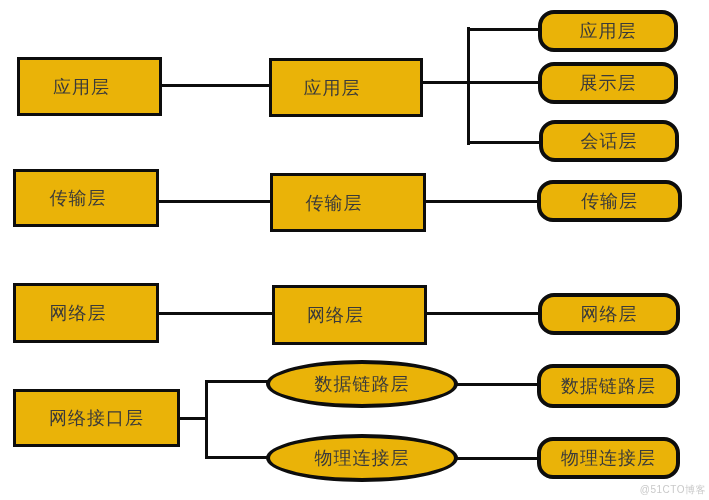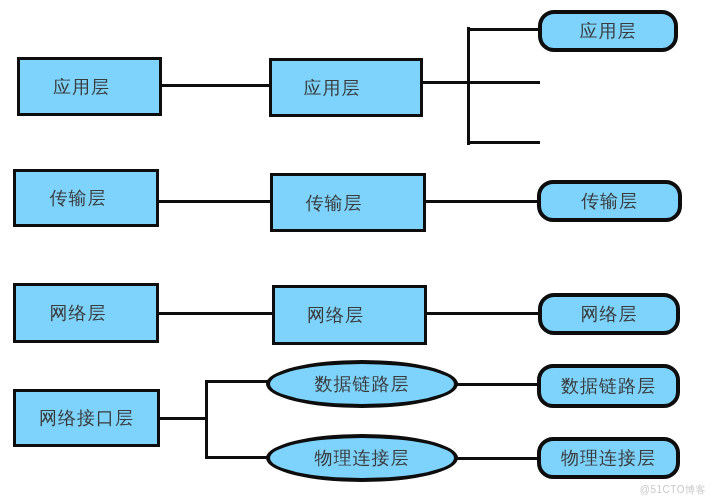--- a/index.html
+++ b/index.html
@@ -14,21 +14,21 @@
     background: #ffffff;
     overflow: hidden;
     font-family: "Liberation Sans", "DejaVu Sans", sans-serif;
   }
   .node {
     position: absolute;
     display: flex;
     align-items: center;
     justify-content: center;
     box-sizing: border-box;
-    background: #7dd3fc;
+    background: #eab308;
     color: #3a3a3a;
     font-size: 18px;
     letter-spacing: 1px;
     white-space: nowrap;
     z-index: 2;
   }
   .rect {
     border: 3px solid #0d0d0d;
   }
   .rect.shift {
@@ -72,35 +72,37 @@
 <body>
 
 <div id="canvas">
 
   <div class="node rect shift-sm" style="left:17px;  top:57px;  width:145px; height:59px;">应用层</div>
 
   <div class="node rect shift-sm" style="left:13px;  top:169px; width:146px; height:58px;">传输层</div>
 
   <div class="node rect shift-sm" style="left:13px;  top:283px; width:146px; height:60px;">网络层</div>
 
-  <div class="node rect" style="left:13px;  top:389px; width:147px; height:58px;">网络接口层</div>
+  <div class="node rect" style="left:13px;  top:389px; width:167px; height:58px;">网络接口层</div>
 
   <div class="node rect shift" style="left:269px; top:58px;  width:154px; height:59px;">应用层</div>
 
   <div class="node rect shift" style="left:270px; top:173px; width:156px; height:59px;">传输层</div>
 
   <div class="node rect shift" style="left:272px; top:285px; width:155px; height:60px;">网络层</div>
 
   <div class="node ellipse" style="left:266px; top:360px; width:192px; height:48px;">数据链路层</div>
 
   <div class="node ellipse" style="left:266px; top:434px; width:192px; height:48px;">物理连接层</div>
 
   <div class="node round" style="left:538px; top:10px;  width:140px; height:42px;">应用层</div>
 
+  <div class="node round" style="left:538px; top:62px;  width:140px; height:42px;">展示层</div>
 
+  <div class="node round" style="left:539px; top:120px; width:140px; height:42px;">会话层</div>
 
   <div class="node round" style="left:537px; top:180px; width:145px; height:42px;">传输层</div>
 
   <div class="node round" style="left:538px; top:293px; width:142px; height:42px;">网络层</div>
 
   <div class="node round" style="left:537px; top:364px; width:143px; height:44px;">数据链路层</div>
 
   <div class="node round" style="left:537px; top:437px; width:143px; height:42px;">物理连接层</div>
 
   <div class="h-line" style="left:162px; top:84px;  width:107px;"></div>

